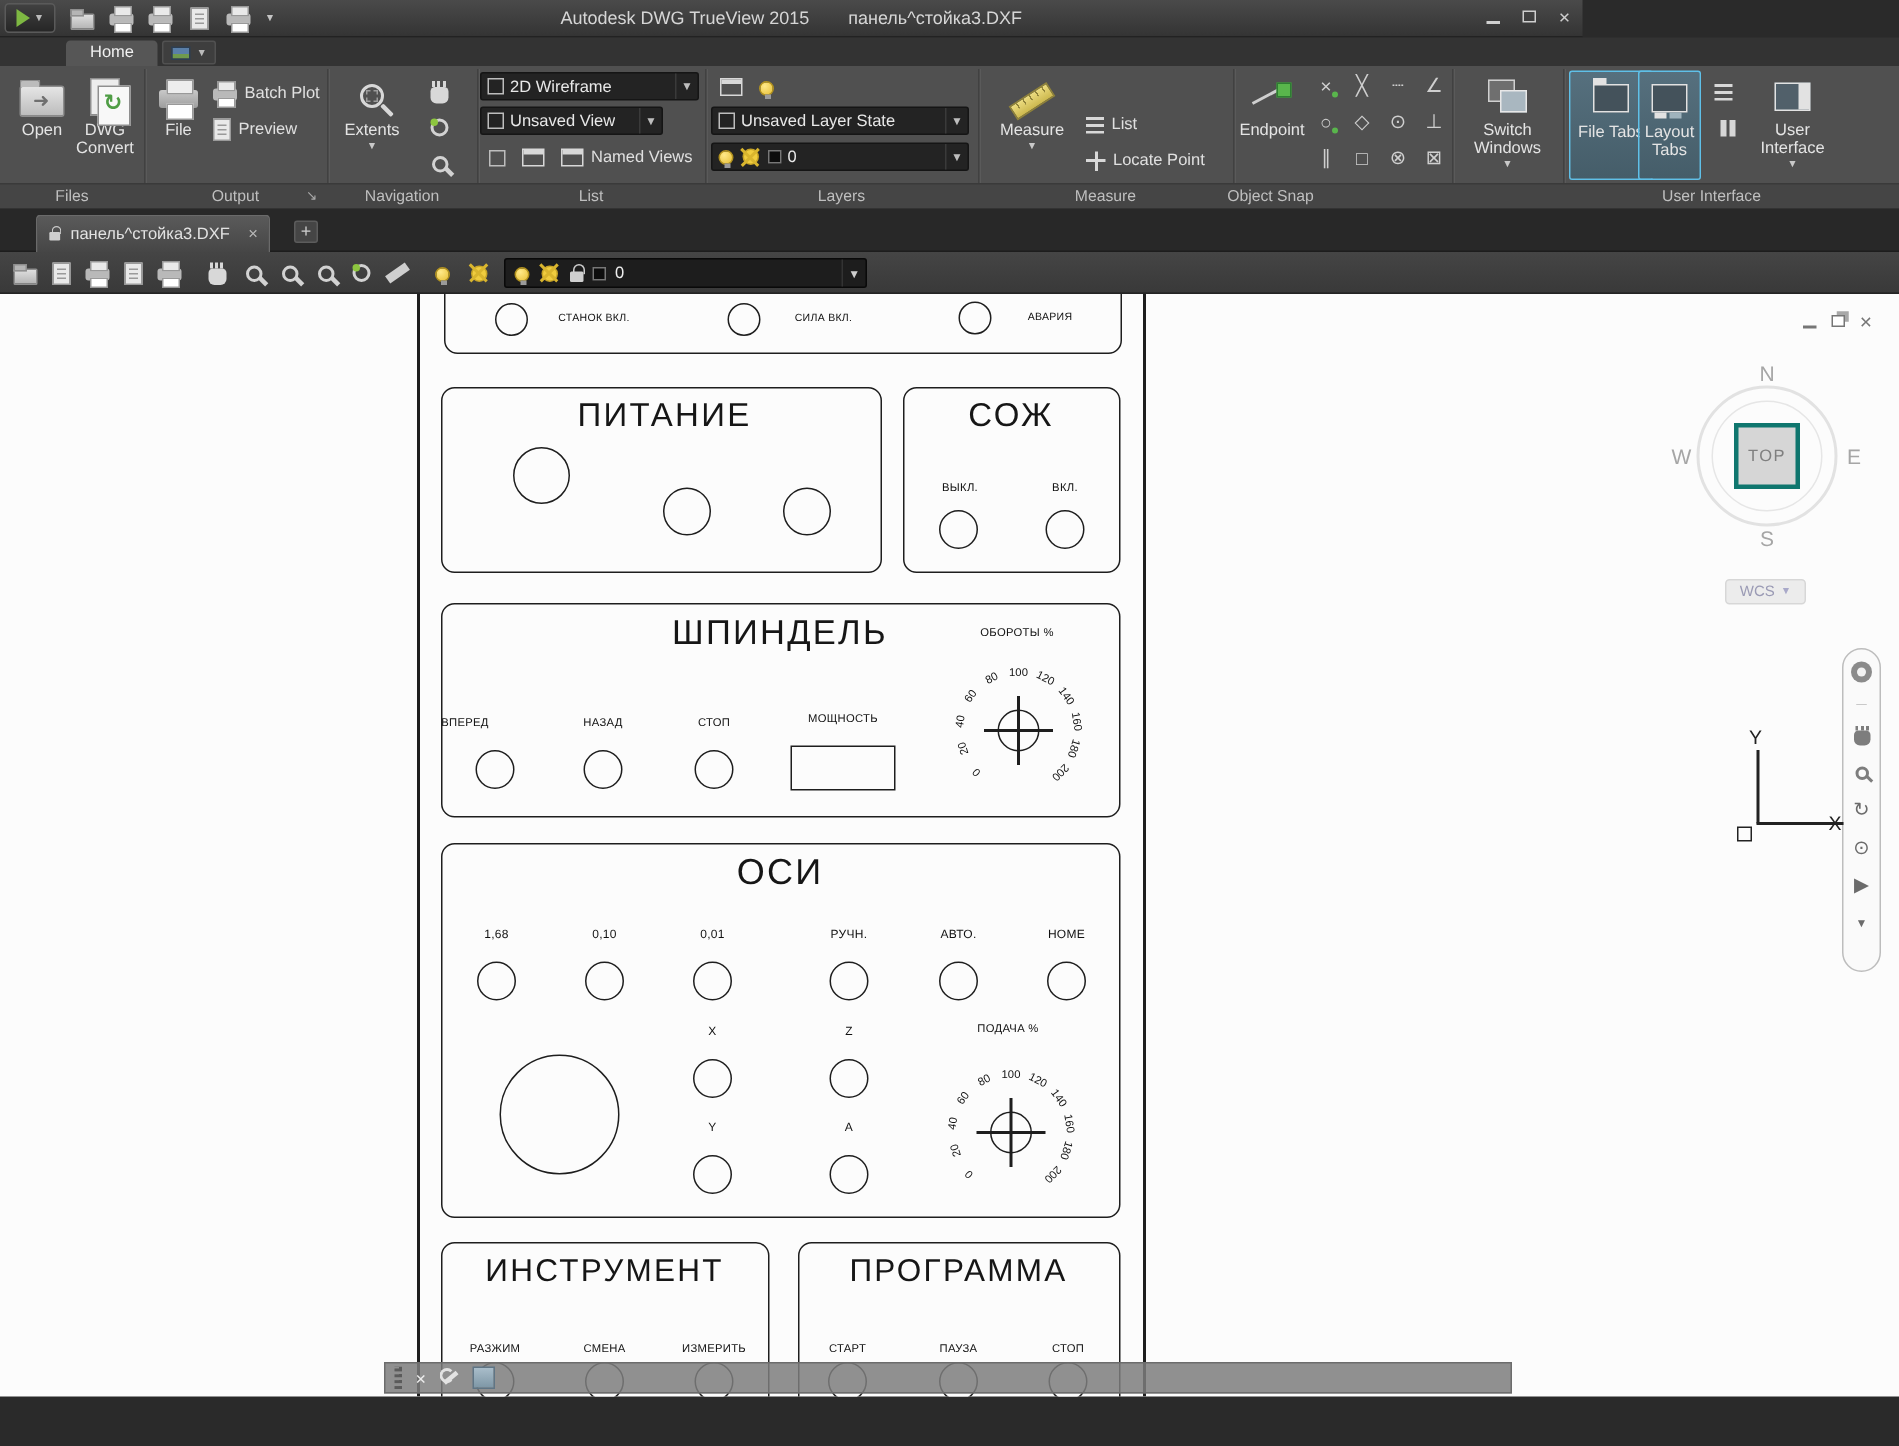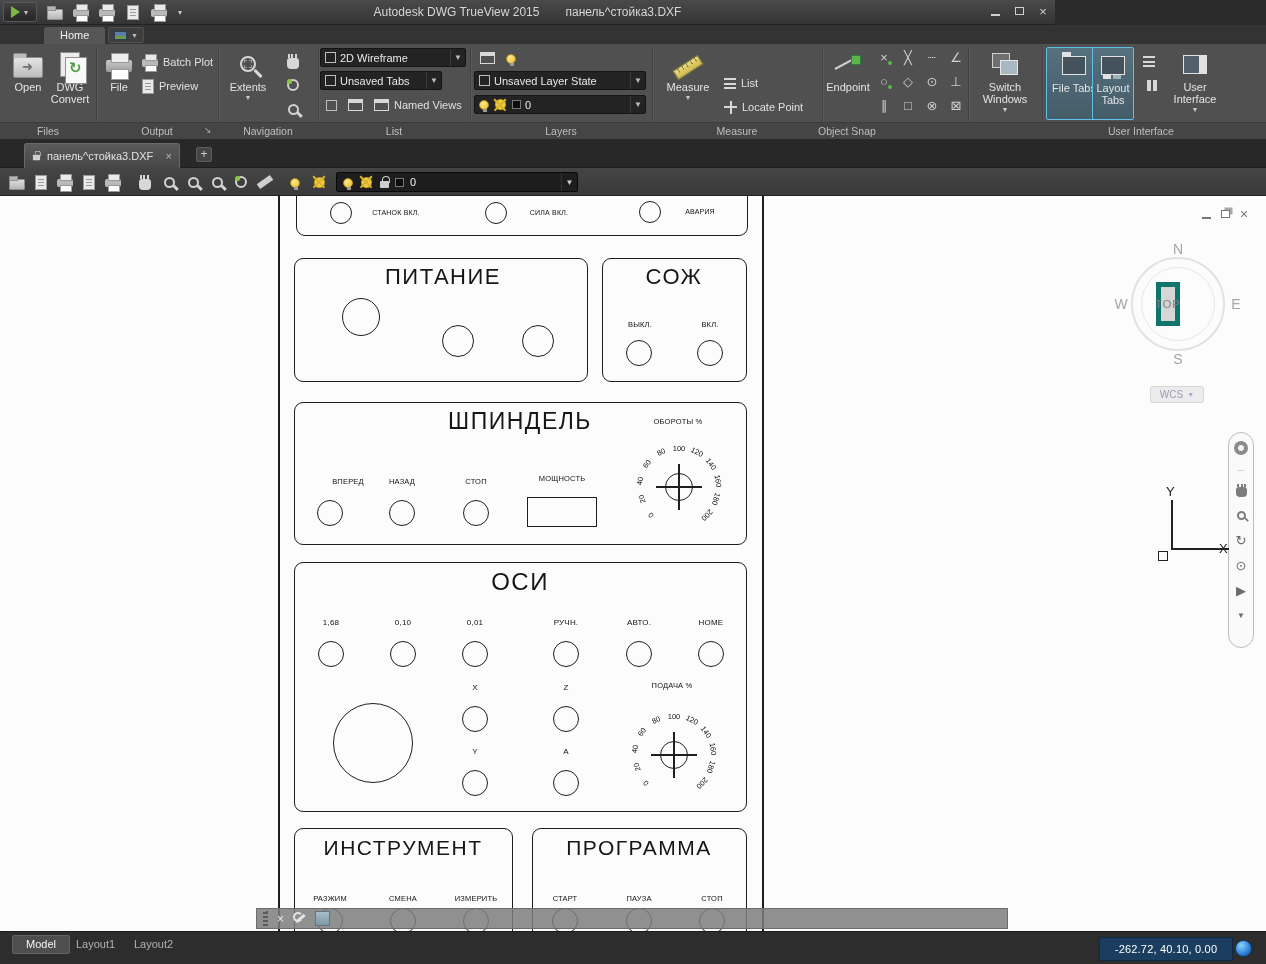--- a/index.html
+++ b/index.html
@@ -140,21 +140,21 @@
   .dial{position:absolute;width:140px;height:140px}
   .dial .hub{position:absolute;left:56px;top:56px;width:28px;height:28px;border:1.5px solid #1e1e1e;border-radius:50%}
   .dial .chx{position:absolute;left:47px;top:69.2px;width:46px;height:1.5px;background:#1e1e1e}
   .dial .chy{position:absolute;left:69.2px;top:47px;width:1.5px;height:46px;background:#1e1e1e}
   .dial-num{position:absolute;font-size:7.5px;color:#111;white-space:nowrap}
 
   
   .vcletter{position:absolute;color:#a6a6a6;font-size:14px;transform:translate(-50%,-50%)}
   #vcring{position:absolute;left:1131px;top:61px;width:94px;height:94px;border:2px solid #e2e2e2;border-radius:50%}
   #vcring::before{content:"";position:absolute;inset:8px;border:1px solid #e6e6e6;border-radius:50%}
-  #vctop{position:absolute;left:1156px;top:86px;width:24px;height:44px;background:#d6d6d6;border:5px solid #0f766e;
+  #vctop{position:absolute;left:1156px;top:86px;width:44px;height:44px;background:#d6d6d6;border:3px solid #0f766e;
     display:flex;align-items:center;justify-content:center;color:#7f7f7f;font-size:11px;letter-spacing:1px}
   #wcsbtn{position:absolute;left:1150px;top:190px;width:54px;height:17px;background:#ececec;border:1px solid #d7d7d7;
     border-radius:3px;display:flex;align-items:center;justify-content:center;gap:4px;color:#9b9bb5;font-size:10px}
   #wcsbtn .chev{font-size:7px;color:#a9a9c9}
 
   
   #navbar{position:absolute;left:1228px;top:236px;width:26px;height:216px;background:rgba(250,250,250,.95);
     border:1px solid #bdbdbd;border-radius:13px;display:flex;flex-direction:column;align-items:center;padding-top:7px;gap:9px}
   .nvi{width:16px;height:16px;display:flex;align-items:center;justify-content:center;color:#6b6b6b;font-size:13px}
   .nv-wheel{width:14px;height:14px;border-radius:50%;background:#8b8b8b;position:relative}
@@ -309,21 +309,21 @@
       </div>
     <div class="plabel" style="left:218px;width:100px">Navigation</div>
 
     <div class="combo" style="left:320px;top:4px;width:146px">
       <span class="mbox"></span>
       <span class="ctext">2D Wireframe</span>
       <span class="chev">▼</span>
     </div>
     <div class="combo" style="left:320px;top:27px;width:122px">
       <span class="mbox"></span>
-      <span class="ctext">Unsaved Tabs</span>
+      <span class="ctext">Unsaved View</span>
       <span class="chev">▼</span>
     </div>
     <div class="t2i" style="left:320px;top:50px">
         <span class="mbox"></span>
       </div>
     <div class="t2i" style="left:344px;top:50px">
         <span class="mwin"></span>
       </div>
     <div class="sb" style="left:374px;top:51px">
       <span class="mwin"></span>
@@ -505,21 +505,21 @@
     <div class="dpanel" style="left:602px;top:62px;width:145px;height:124px"></div>
     <span class="dtitle" style="left:674px;top:68px;font-size:22px">СОЖ</span>
     <span class="dlbl" style="left:640px;top:124px">ВЫКЛ.</span>
     <span class="dlbl" style="left:710px;top:124px">ВКЛ.</span>
     <div class="dcirc" style="left:626px;top:144px;width:26px;height:26px"></div>
     <div class="dcirc" style="left:697px;top:144px;width:26px;height:26px"></div>
 
     <div class="dpanel" style="left:294px;top:206px;width:453px;height:143px"></div>
     <span class="dtitle" style="left:520px;top:212px;font-size:23px">ШПИНДЕЛЬ</span>
     <span class="dlbl" style="left:678px;top:221px">ОБОРОТЫ %</span>
-    <span class="dlbl" style="left:348px;top:281px">ВПЕРЕД</span>
+    <span class="dlbl" style="left:310px;top:281px">ВПЕРЕД</span>
     <span class="dlbl" style="left:402px;top:281px">НАЗАД</span>
     <span class="dlbl" style="left:476px;top:281px">СТОП</span>
     <span class="dlbl" style="left:562px;top:278px">МОЩНОСТЬ</span>
     <div class="dcirc" style="left:317px;top:304px;width:26px;height:26px"></div>
     <div class="dcirc" style="left:389px;top:304px;width:26px;height:26px"></div>
     <div class="dcirc" style="left:463px;top:304px;width:26px;height:26px"></div>
     <div class="drect" style="left:527px;top:301px;width:70px;height:30px"></div>
     <div class="dial" style="left:609px;top:221px">
       <span class="hub"></span>
         <span class="chx"></span>
@@ -641,21 +641,14 @@
     <div id="ucssq"></div>
 
     <div id="floatbar">
       <span class="grip"></span>
       <span class="fx">×</span>
       <span class="fwrench"></span>
       <span class="ftile"></span>
     </div>
   </div>
 
-  <div id="statusbar">
-    <div id="tab-model">Model</div>
-    <div class="laytab" style="left:66px">Layout1</div>
-    <div class="laytab" style="left:124px">Layout2</div>
-    <div id="coordbox">-262.72, 40.10, 0.00</div>
-    <div id="infobadge"></div>
-  </div>
 
 </div>
 
 </body></html>

